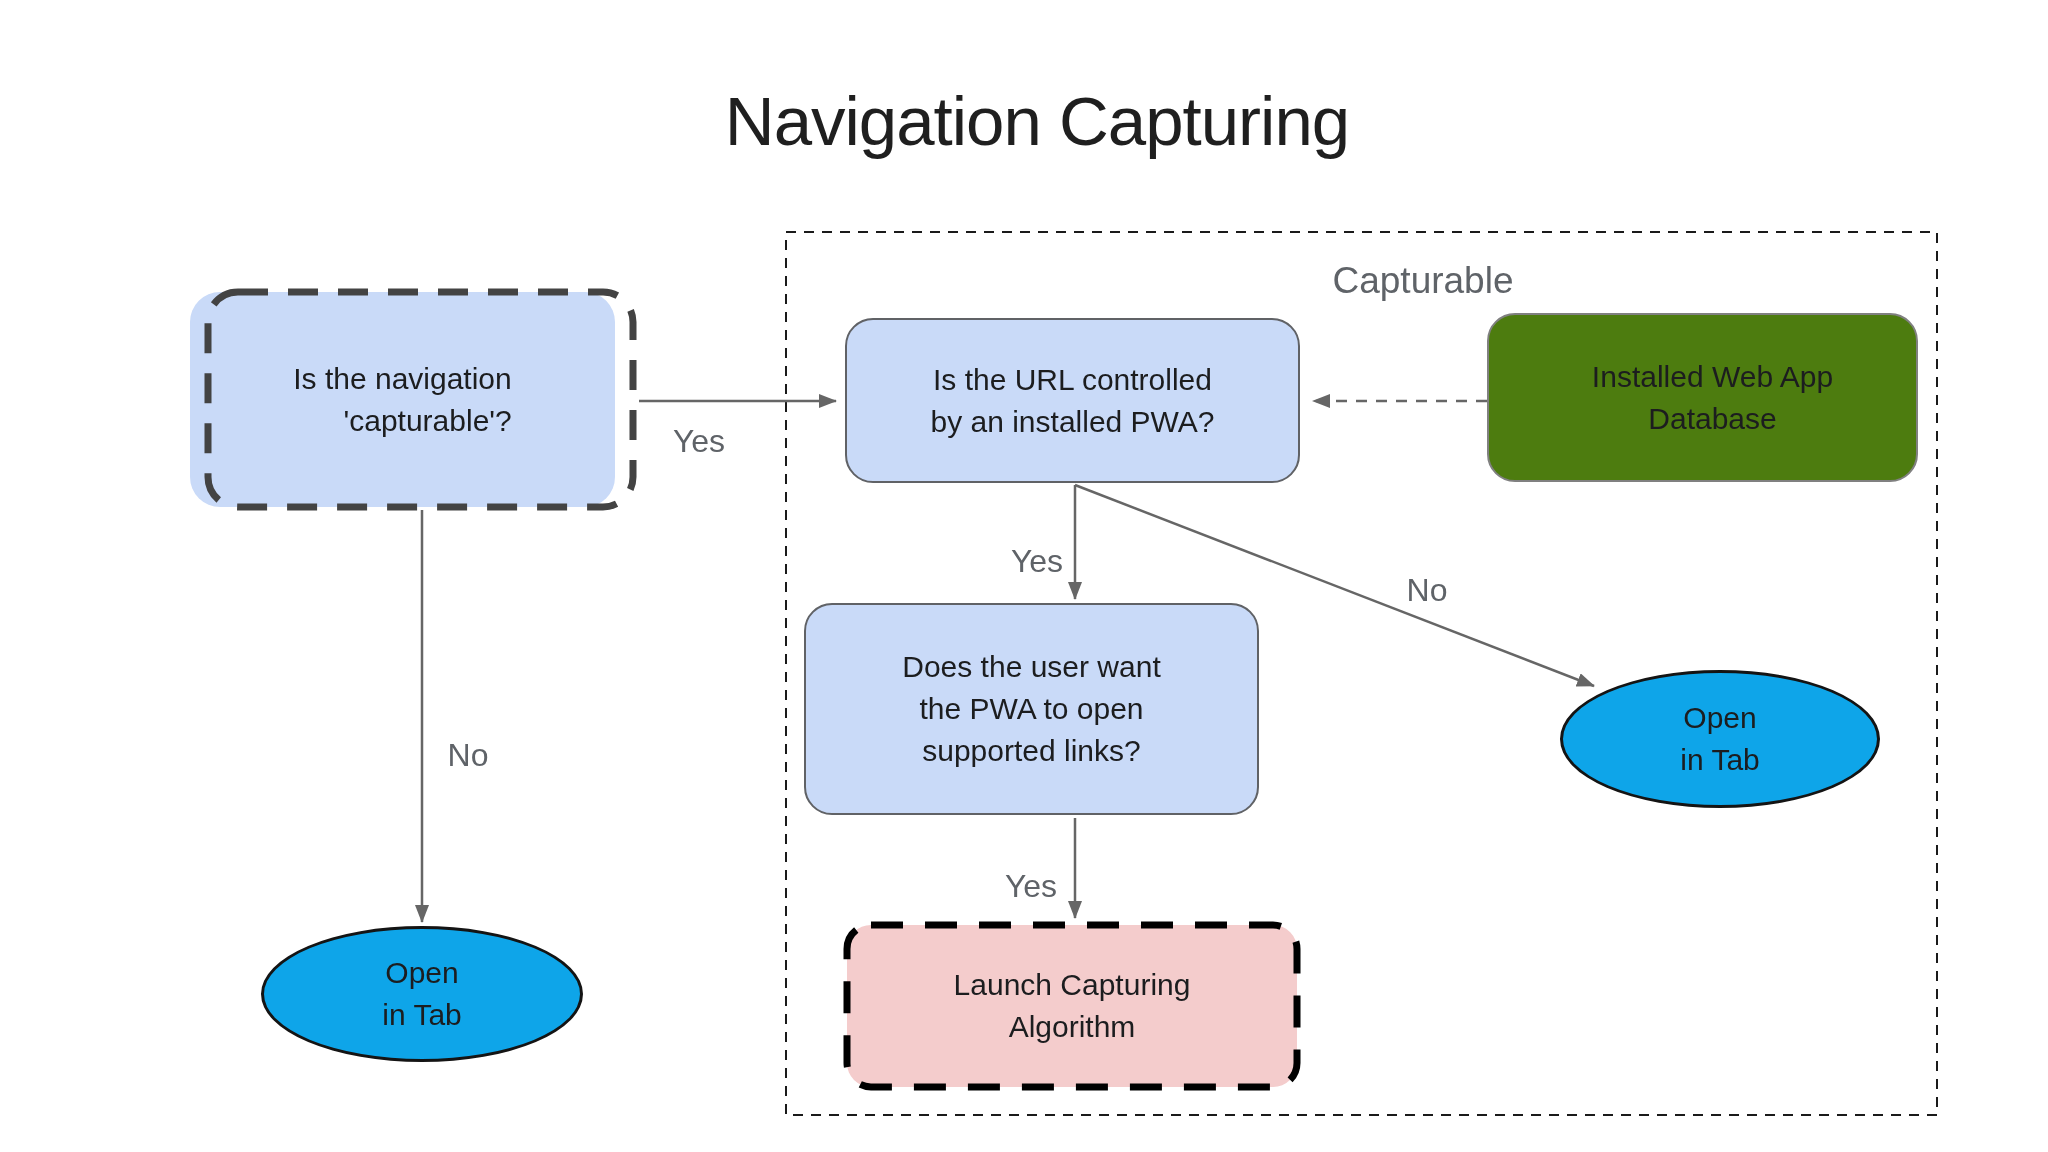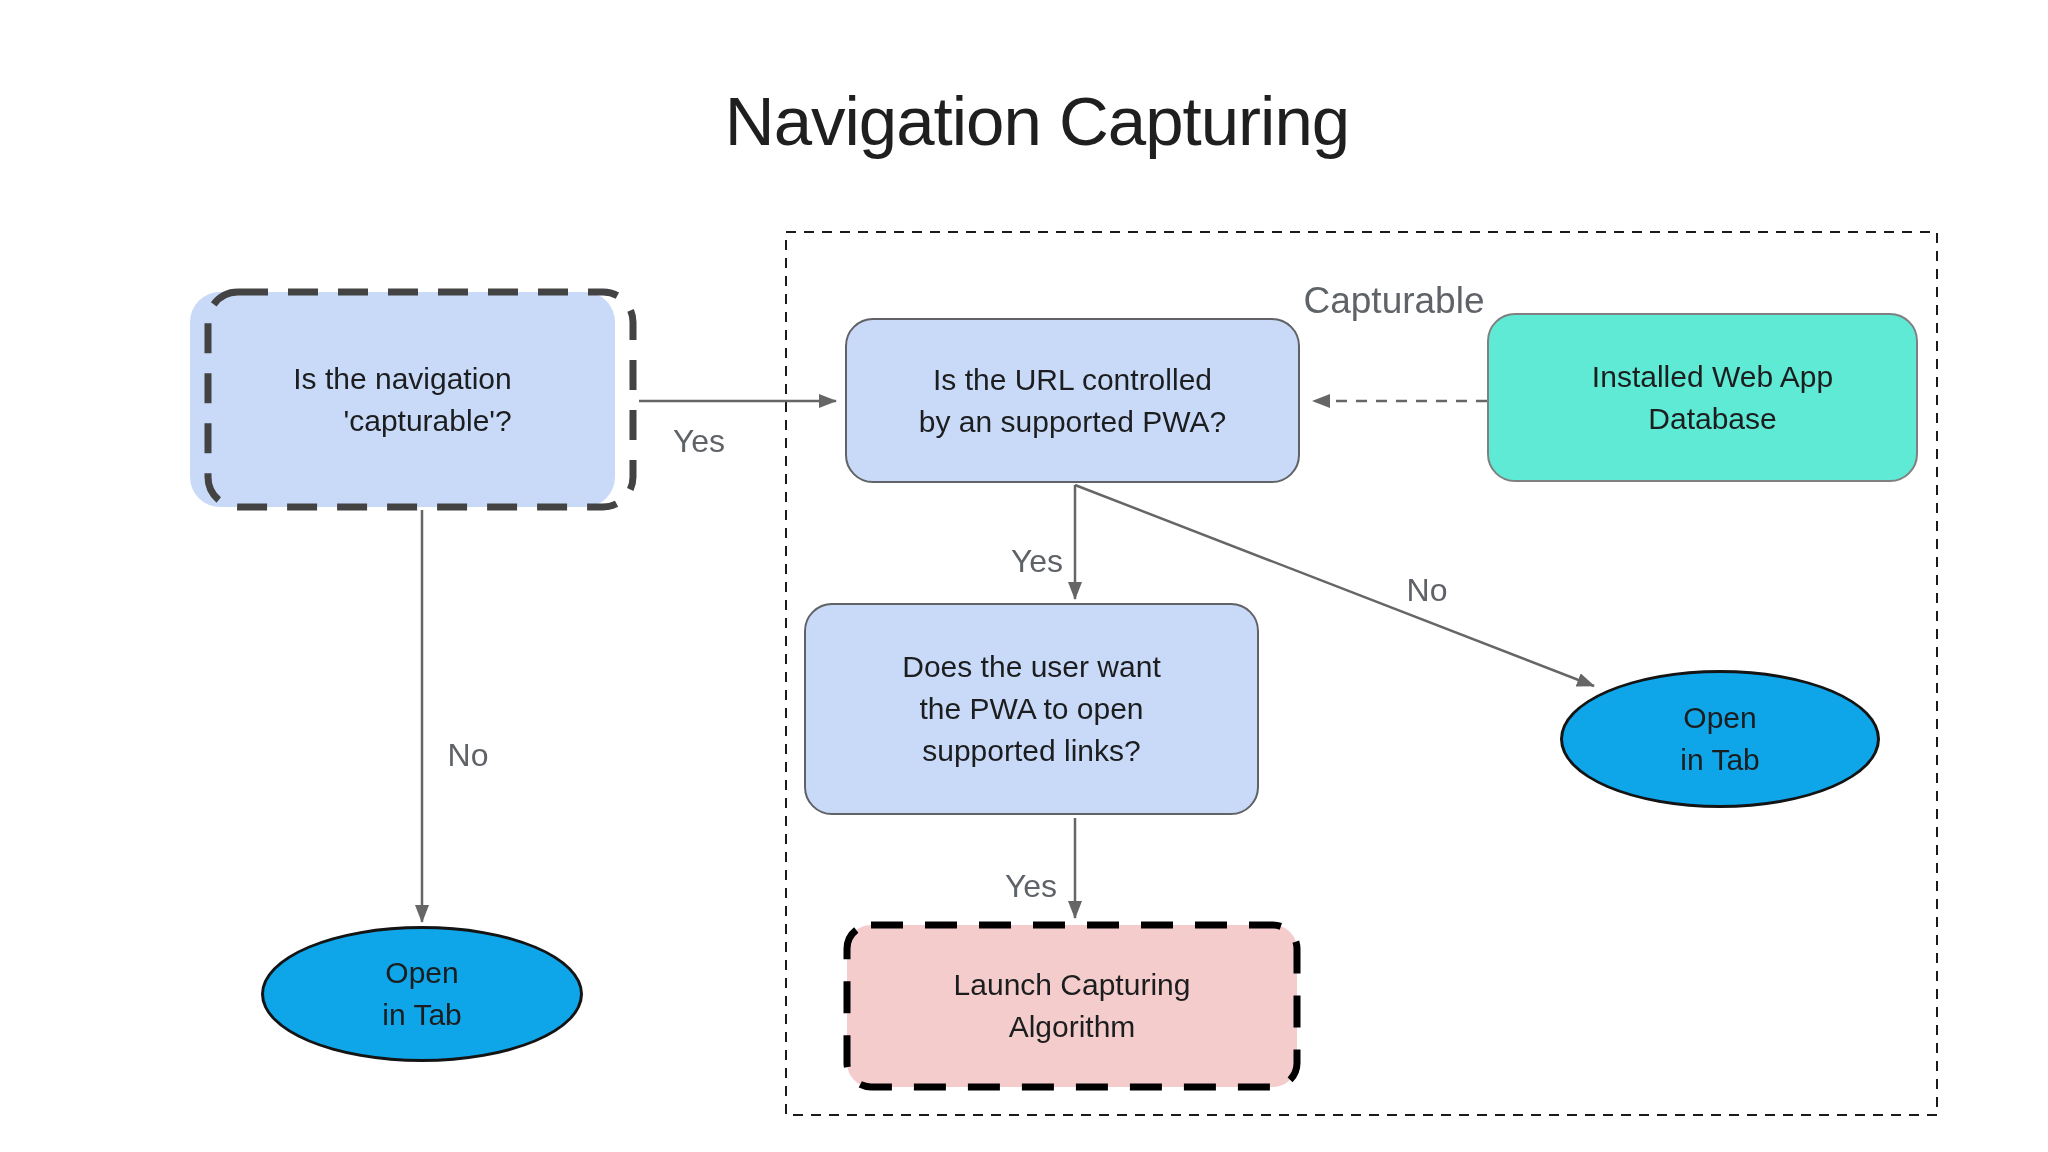--- a/index.html
+++ b/index.html
@@ -36,21 +36,21 @@
     text-align: center;
     white-space: pre-line;
     font-size: 30px;
     color: #1c1d1f;
     line-height: 1.4;
     box-sizing: border-box;
   }
   .fill-blue   { background: #c9daf8; }
   .fill-pink   { background: #f4cccc; }
   .fill-green  { background: #0ea5e9; }
-  .fill-gray   { background: #5eead4; padding-left: 20px; }
+  .fill-gray   { background: #4d7c0f; padding-left: 20px; }
 
   .box-start {
     left: 190px; top: 292px; width: 425px; height: 215px;
     border-radius: 30px; 
     text-align: right;
   }
   .box-url {
     left: 845px; top: 318px; width: 455px; height: 165px;
     border-radius: 28px;
     border: 2px solid #606266;
@@ -71,26 +71,25 @@
   }
   .ellipse {
     border-radius: 50%;
     border: 3px solid #141414;
   }
   .ellipse-left  { left: 261px;  top: 926px; width: 322px; height: 136px; }
   .ellipse-right { left: 1560px; top: 670px; width: 320px; height: 138px; }
 
   .group-label {
     position: absolute;
-    left: 1394px; top: 281px;
+    left: 1423px; top: 281px;
     transform: translate(-50%, -50%);
     font-size: 37px;
     color: #5f6368;
     white-space: nowrap;
-    margin-top: 20px;
   }
   .edge-label {
     position: absolute;
     transform: translate(-50%, -50%);
     font-size: 32px;
     color: #5f6368;
     white-space: nowrap;
   }
   .lbl-start-yes { left: 699px;  top: 441px; }
   .lbl-start-no  { left: 468px;  top: 755px; }
@@ -110,21 +109,21 @@
 
 <div class="stage">
 
   <div class="title">Navigation Capturing</div>
 
   <div class="group-label">Capturable</div>
 
   <div class="node fill-blue box-start">Is the navigation
 'capturable'?</div>
   <div class="node fill-blue box-url">Is the URL controlled
-by an supported PWA?</div>
+by an installed PWA?</div>
   <div class="node fill-gray box-db">Installed Web App
 Database</div>
   <div class="node fill-blue box-pref">Does the user want
 the PWA to open
 supported links?</div>
   <div class="node fill-pink box-launch">Launch Capturing
 Algorithm</div>
   <div class="node fill-green ellipse ellipse-left">Open
 in Tab</div>
   <div class="node fill-green ellipse ellipse-right">Open

